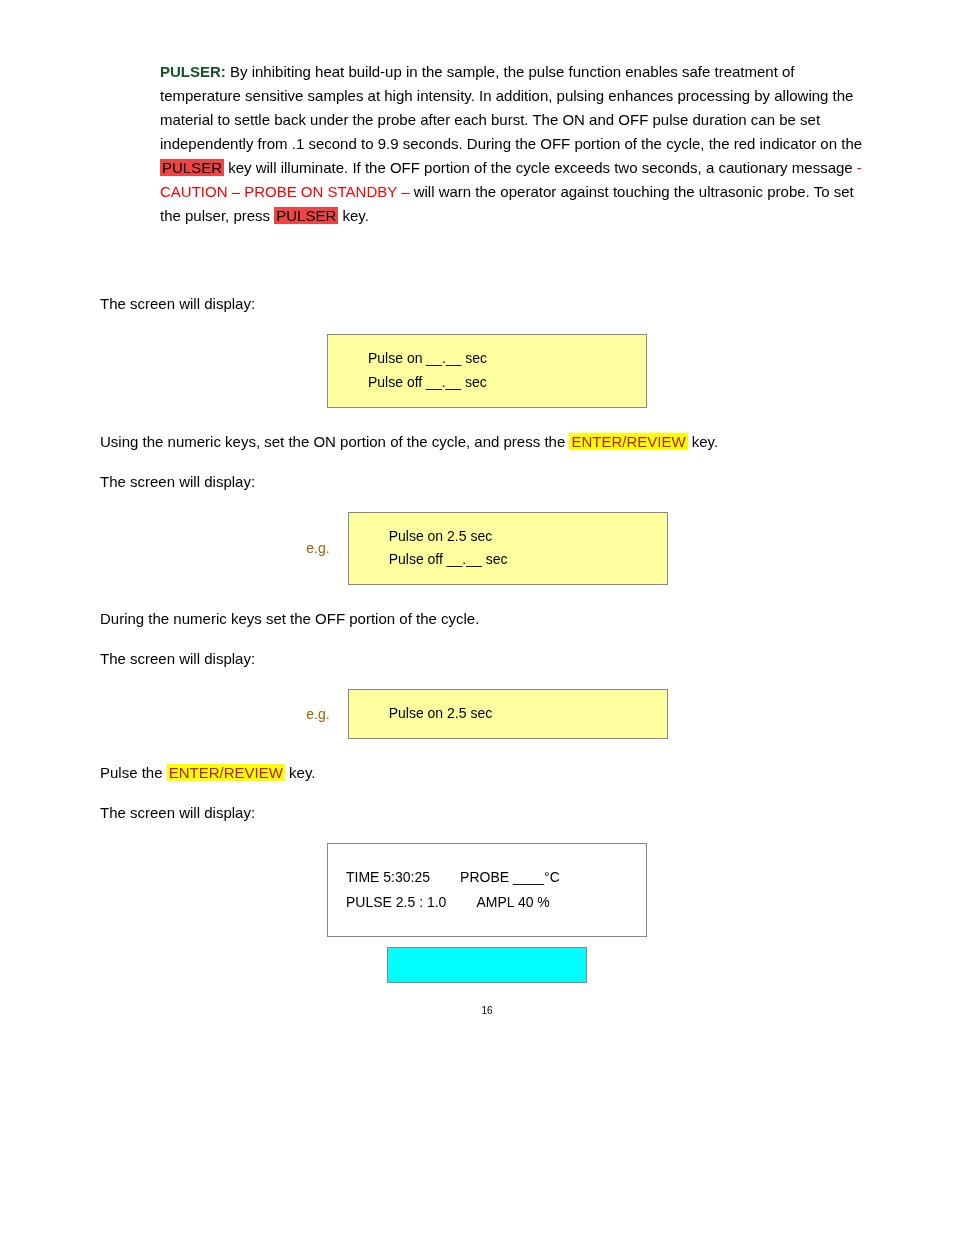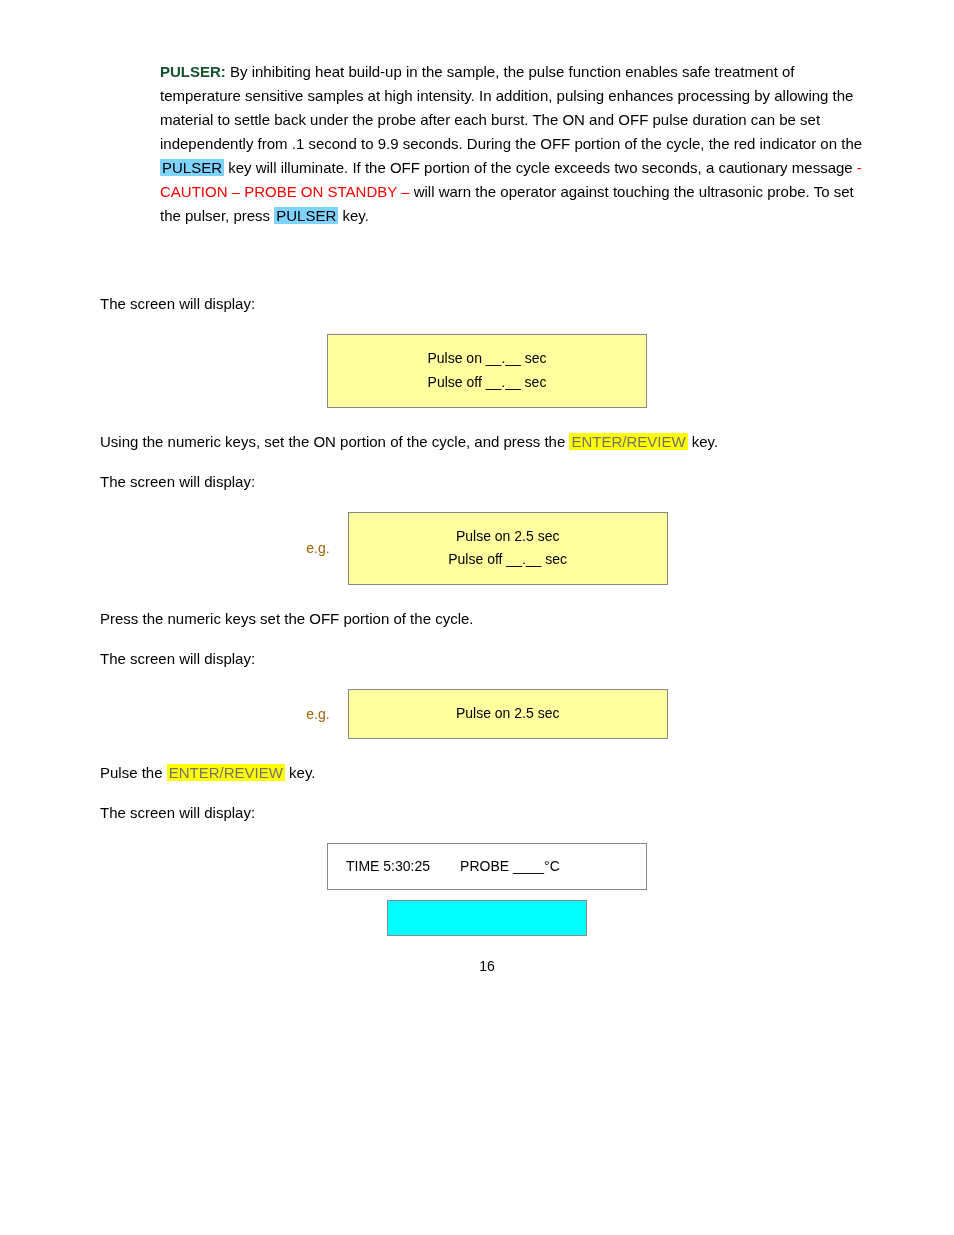--- a/index.html
+++ b/index.html
@@ -18,21 +18,21 @@
       margin-bottom: 30px;
       line-height: 1.6;
     }
 
     .pulser-label {
       color: #14532d;
       font-weight: bold;
     }
 
     .highlight-yellow {
-      background-color: #7dd3fc;
+      background-color: #ef4444;
       padding: 0 2px;
     }
 
     .caution-red {
       color: red;
     }
 
     .section-text {
       margin-bottom: 16px;
       line-height: 1.6;
@@ -42,21 +42,21 @@
       display: flex;
       justify-content: center;
       margin: 18px 0 22px 0;
     }
 
     .screen-box {
       border: 1.5px solid #888;
       background: #ffffa0;
       padding: 12px 40px;
       min-width: 280px;
-      text-align: center;
+      text-align: left;
       font-size: 14px;
       line-height: 1.7;
     }
 
     .screen-box-wide {
       min-width: 320px;
     }
 
     .eg-row {
       display: flex;
@@ -66,56 +66,56 @@
       margin: 18px 0 22px 0;
     }
 
     .eg-label {
       font-size: 14px;
       color: #a16207;
     }
 
     .enter-review {
       background-color: #ffff00;
-      color: #737373;
+      color: #b91c1c;
       font-weight: normal;
     }
 
     .final-screen-container {
       display: flex;
       flex-direction: column;
       align-items: center;
       margin: 18px 0 22px 0;
       gap: 10px;
     }
 
     .final-screen-top {
       border: 1.5px solid #888;
       background: #fff;
-      padding: 10px 18px;
+      padding: 21px 18px;
       min-width: 320px;
       font-size: 14px;
       line-height: 1.8;
     }
 
     .final-screen-top .row {
       display: flex;
       gap: 30px;
     }
 
     .final-screen-bottom {
       border: 1.5px solid #888;
       background: #00ffff;
       height: 36px;
       min-width: 200px;
     }
 
     .page-number {
       text-align: center;
-      font-size: 14px;
+      font-size: 10px;
     }
   </style>
 </head>
 <body>
 
 
 
 
 <div class="intro-block">
   <p>
@@ -145,21 +145,21 @@
 
 <div class="eg-row">
   <span class="eg-label">e.g.</span>
   <div class="screen-box screen-box-wide">
     <div>Pulse on 2.5 sec</div>
     <div>Pulse off __.__ sec</div>
   </div>
 </div>
 
 
-<p class="section-text">Press the numeric keys set the OFF portion of the cycle.</p>
+<p class="section-text">During the numeric keys set the OFF portion of the cycle.</p>
 
 
 <p class="section-text">The screen will display:</p>
 
 <div class="eg-row">
   <span class="eg-label">e.g.</span>
   <div class="screen-box screen-box-wide">
     <div>Pulse on 2.5 sec</div>
   </div>
 </div>
@@ -171,20 +171,24 @@
 
 
 <p class="section-text">The screen will display:</p>
 
 <div class="final-screen-container">
   <div class="final-screen-top">
     <div class="row">
       <span>TIME  5:30:25</span>
       <span>PROBE ____°C</span>
     </div>
+    <div class="row">
+      <span>PULSE 2.5 : 1.0</span>
+      <span>AMPL  40 %</span>
+    </div>
   </div>
   <div class="final-screen-bottom"></div>
 </div>
 
 
 <div class="page-number">16</div>
 
 
 
 </body></html>

